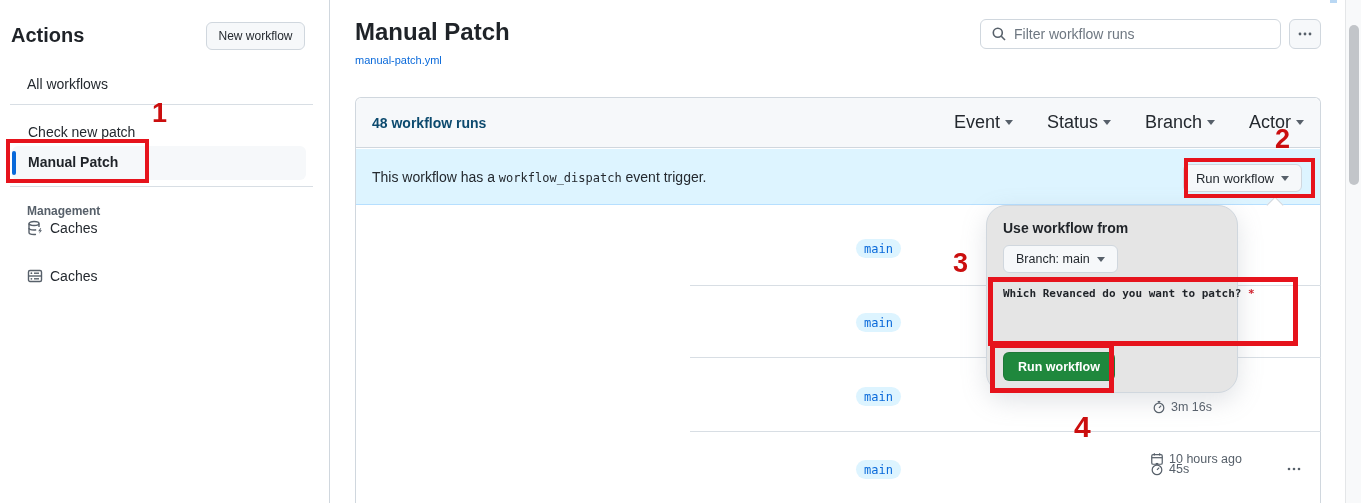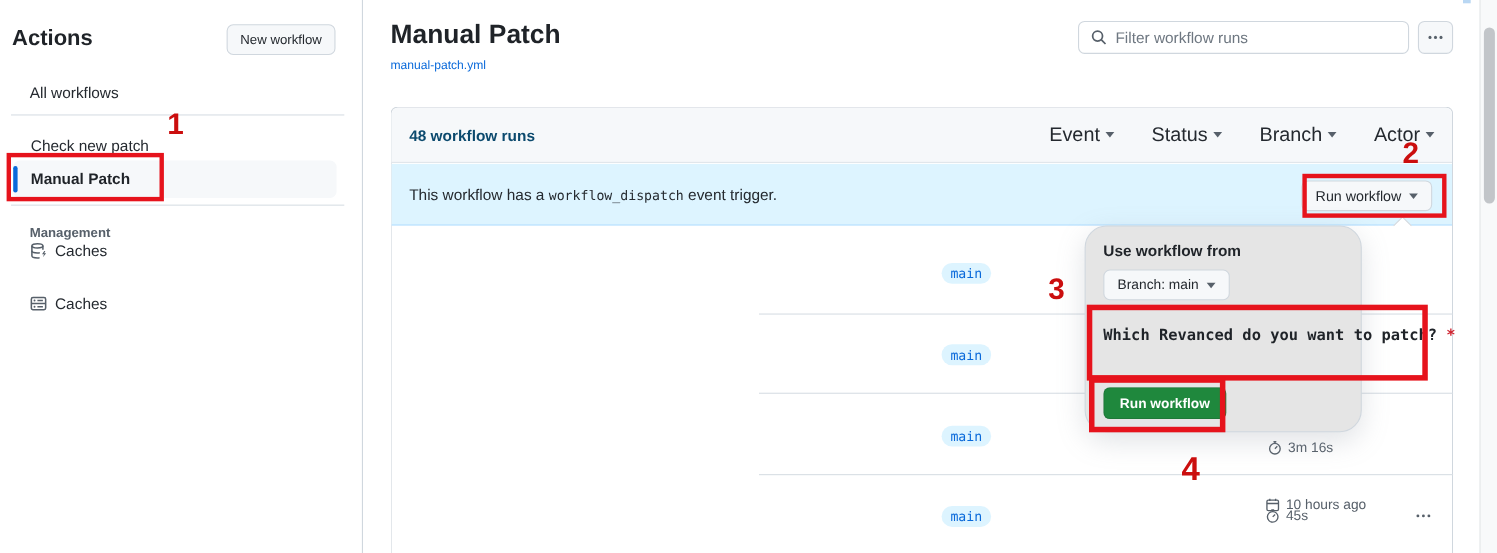--- a/index.html
+++ b/index.html
@@ -65,21 +65,21 @@
     justify-content:center; cursor:pointer; color:#57606a; }
 
   
   .popup { left:986px; top:205px; width:252px; height:188px; background:#e5e5e5; border:1px solid #d0d7de;
     border-radius:20px; box-shadow:0 8px 24px rgba(140,149,159,0.25); z-index:20; }
   .popup-caret { position:absolute; left:282px; top:-7px; width:12px; height:12px; background:#fff;
     border-left:1px solid #d0d7de; border-top:1px solid #d0d7de; transform:rotate(45deg); }
   .popup-heading { position:absolute; left:16px; top:14px; font-size:14px; font-weight:700; color:#1f2328; }
   .branch-btn { position:absolute; left:16px; top:39px; height:28px; padding:0 12px; gap:7px; font-size:12.5px; }
   .input-label { position:absolute; left:16px; top:81px; font-family:"DejaVu Sans Mono", monospace;
-    font-size:14px; font-weight:700; color:#1f2328; white-space:nowrap;margin-top:10px; }
+    font-size:11px; font-weight:700; color:#1f2328; white-space:nowrap; }
   .req { color:#cf222e; }
   .select { position:absolute; left:16px; top:102px; width:285px; height:30px; border:1px solid #d0d7de;
     border-radius:6px; background:#f6f8fa; display:flex; align-items:center; padding:0 12px; cursor:pointer; }
   .select .val { font-size:13px; color:#24292f; }
   .select .unfold { margin-left:auto; color:#57606a; }
   .btn-primary { position:absolute; left:16px; top:146px; height:29px; padding:0 14px; background:#1f883d;
     border:1px solid rgba(27,31,36,0.15); border-radius:6px; color:#fff; font-size:12.5px; font-weight:600;
     display:flex; align-items:center; cursor:pointer; }
 
   

